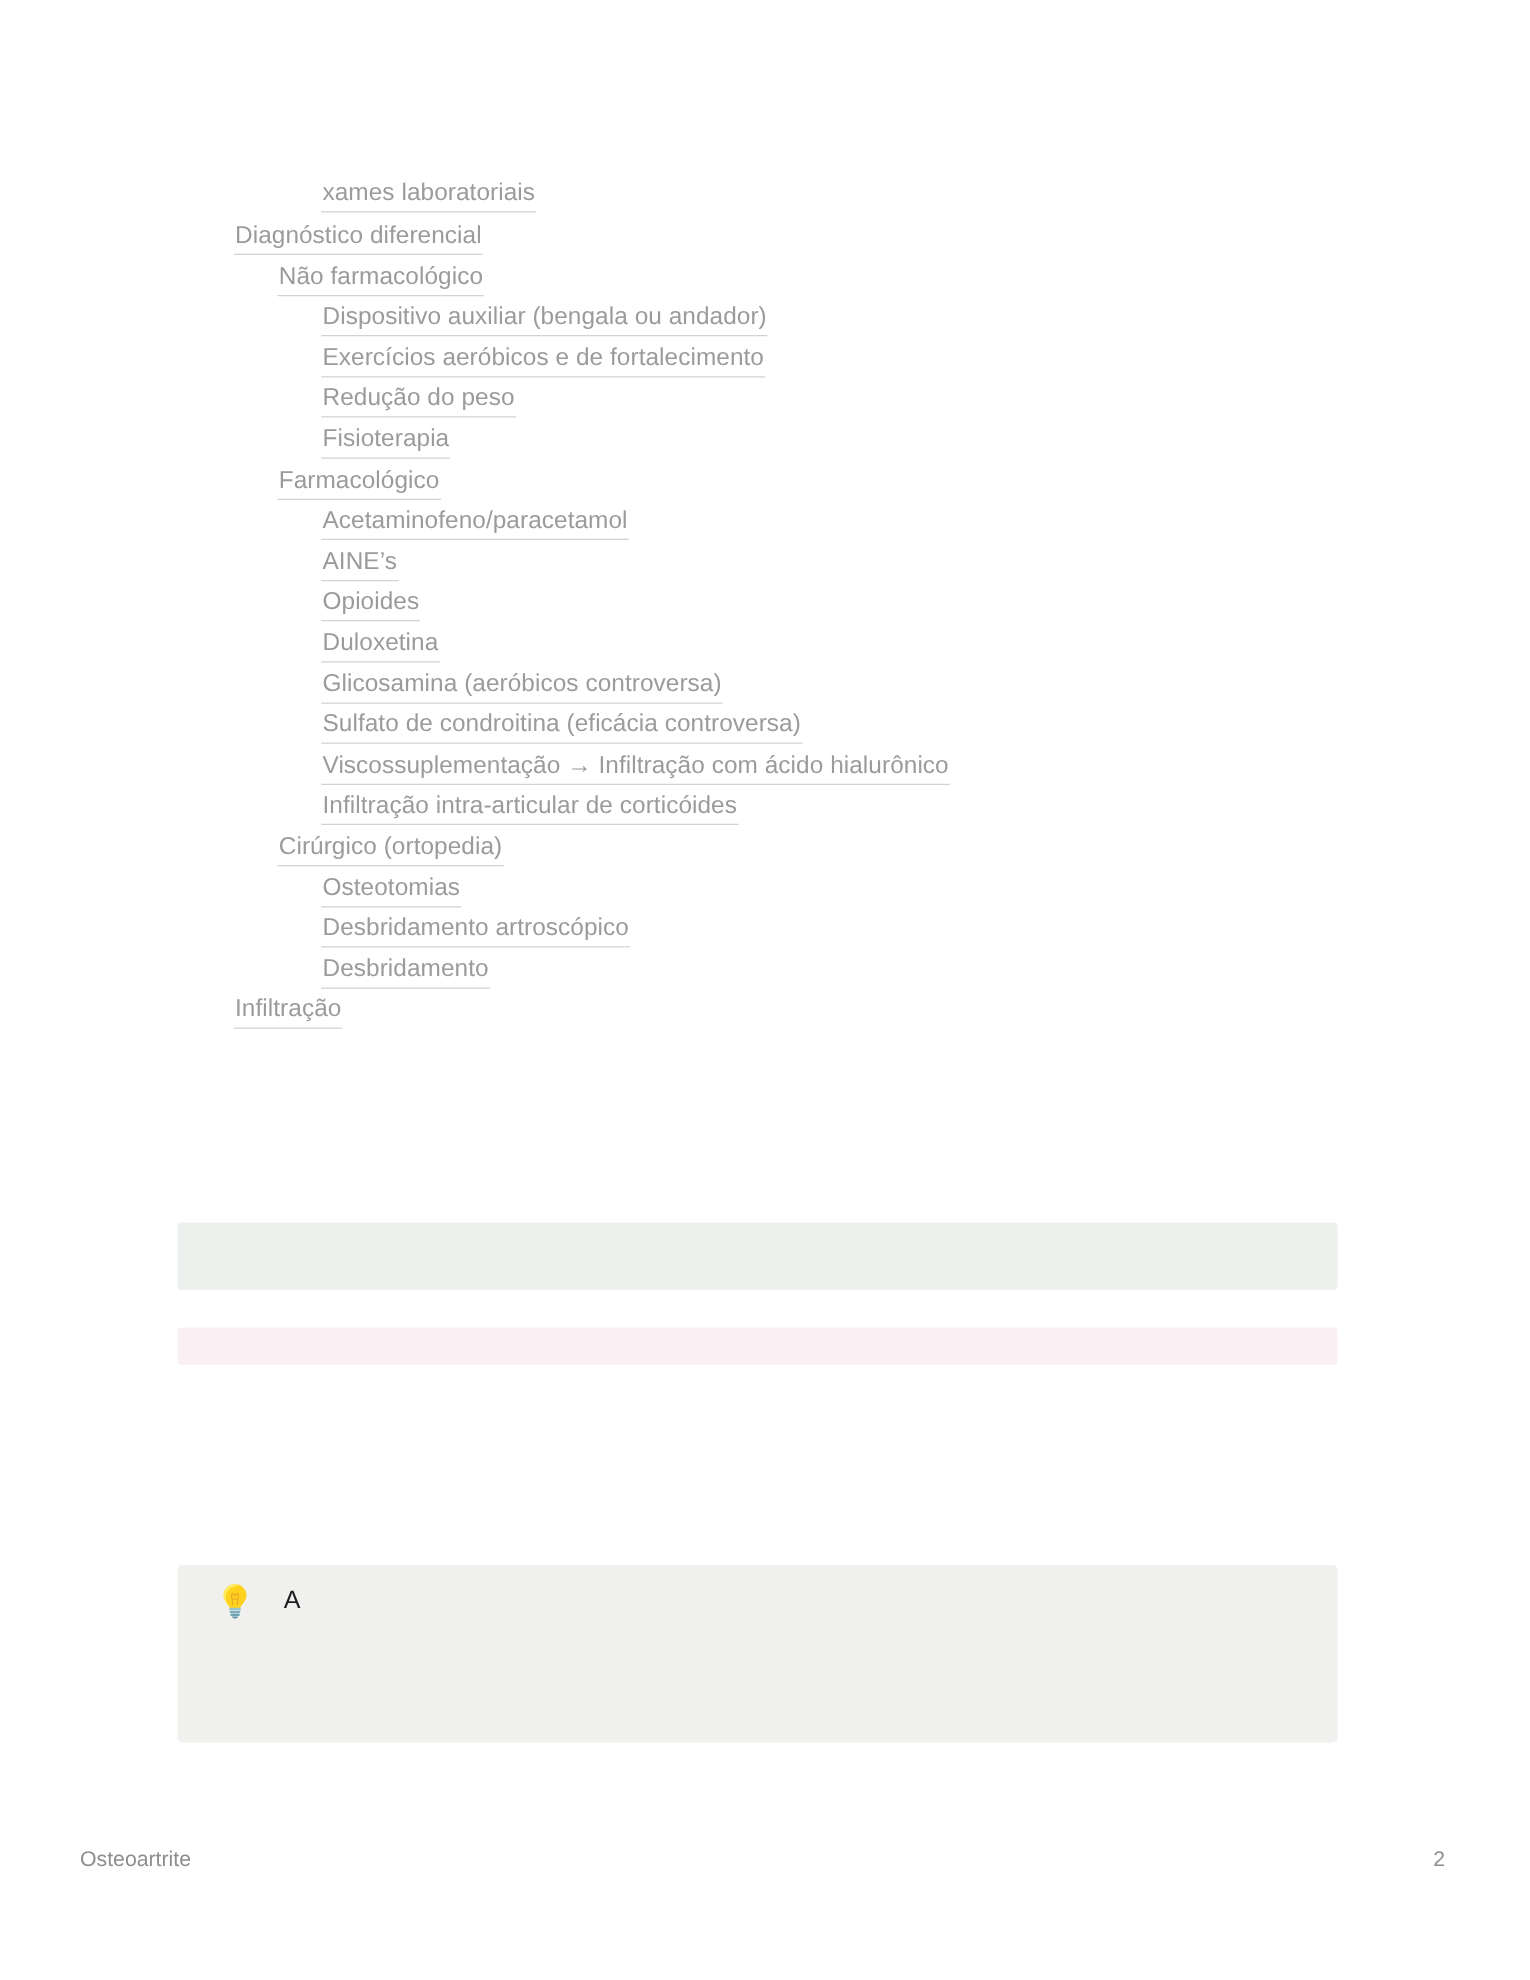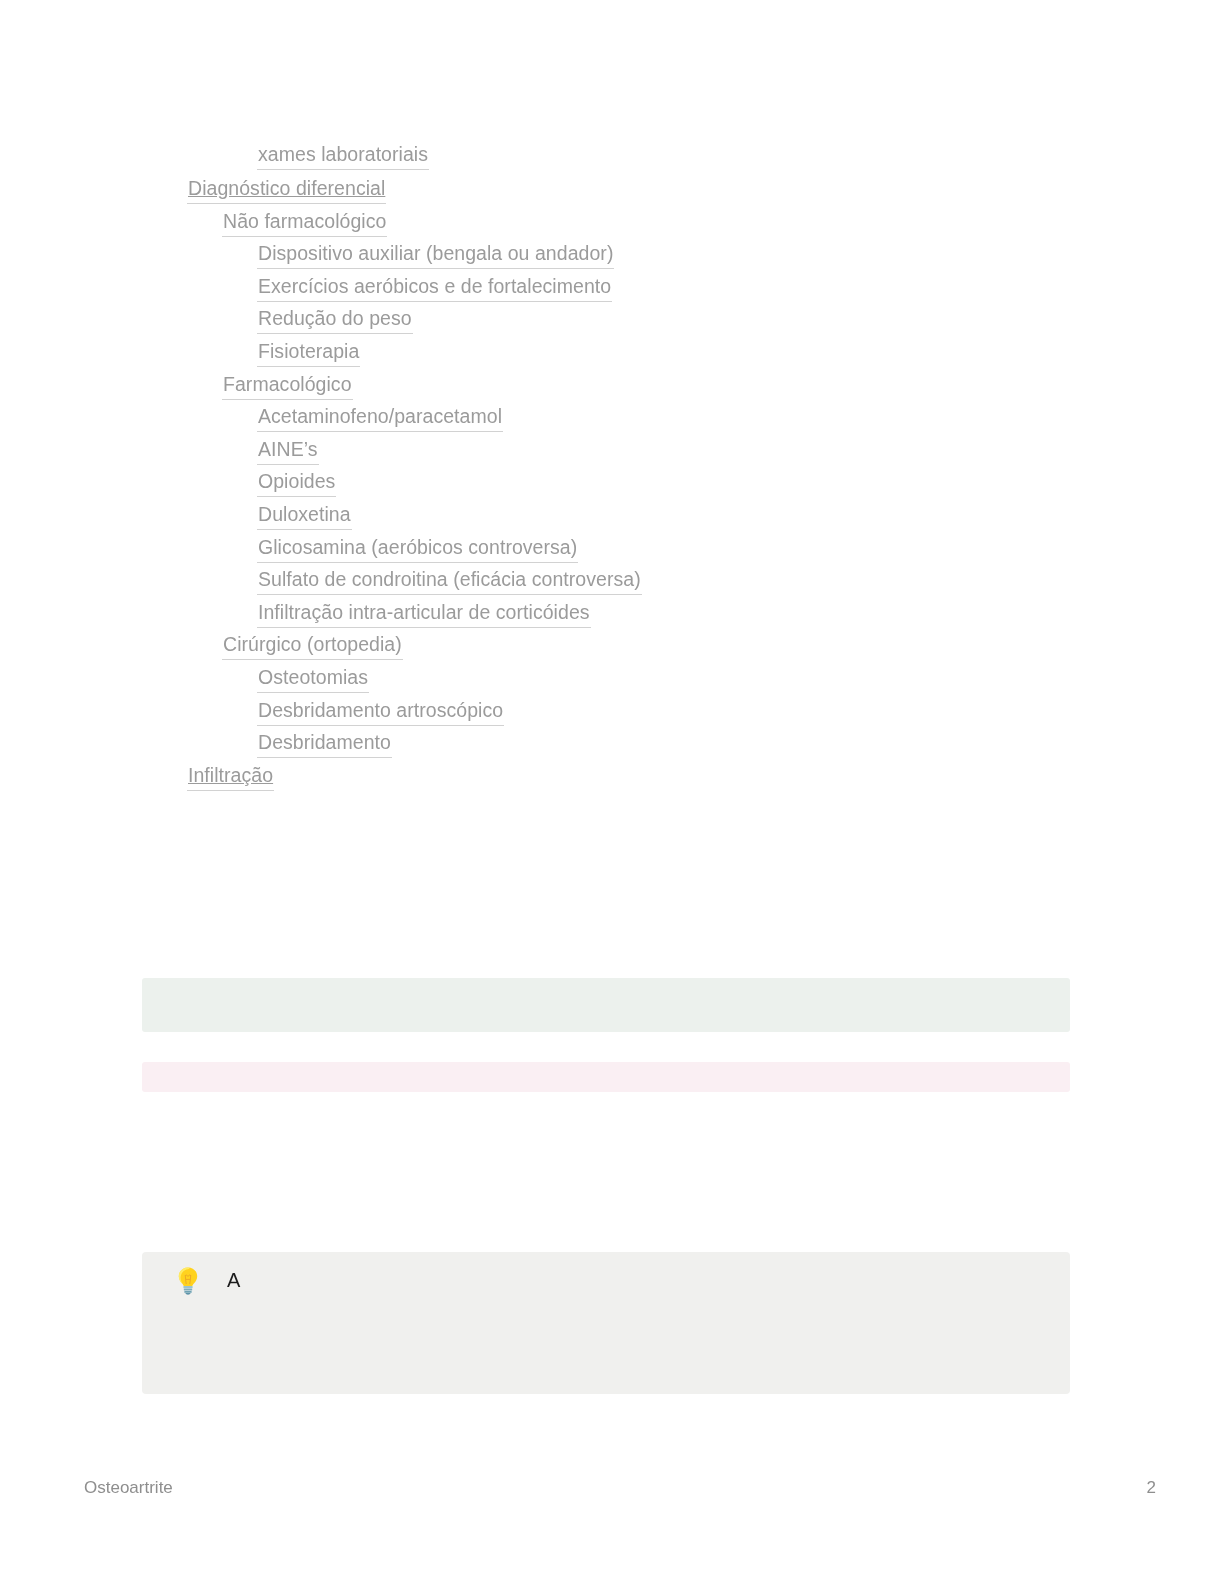--- a/index.html
+++ b/index.html
@@ -39,21 +39,21 @@
     display: inline-block;
     font-size: 19.5px;
     line-height: 26px;
     color: #9b9b9b;
     border-bottom: 1px solid #d2d2d2;
     padding: 0 1px 2px 1px;
     letter-spacing: 0.05px;
     text-decoration: none;
   }
   
-  .lvl1 { margin-left: 187px; text-decoration: underline; }
+  .lvl1 { margin-left: 187px; }
   .lvl2 { margin-left: 222px; }
   .lvl3 { margin-left: 257px; }
 
   
   .outline-row.clipped {
     height: 28px;
     line-height: 28px;
     overflow: hidden;
   }
   .outline-row.clipped .outline-link {
@@ -102,21 +102,21 @@
     margin-left: 27px;
     font-size: 20px;
     line-height: 28px;
     color: #1c1c1c;
     font-family: "Liberation Sans", "DejaVu Sans", sans-serif;
   }
 
   
   .footer {
     position: absolute;
-    left: 84px;
+    left: 64px;
     right: 68px;
     top: 1478px;
     display: flex;
     justify-content: space-between;
     align-items: baseline;
     font-size: 17px;
     color: #8e8e8e;
   }
   .footer-page {
     color: #8e8e8e;
@@ -135,20 +135,21 @@
       <div class="outline-row"><a class="outline-link lvl3" href="#">Exercícios aeróbicos e de fortalecimento</a></div>
       <div class="outline-row"><a class="outline-link lvl3" href="#">Redução do peso</a></div>
       <div class="outline-row"><a class="outline-link lvl3" href="#">Fisioterapia</a></div>
       <div class="outline-row"><a class="outline-link lvl2" href="#">Farmacológico</a></div>
       <div class="outline-row"><a class="outline-link lvl3" href="#">Acetaminofeno/paracetamol</a></div>
       <div class="outline-row"><a class="outline-link lvl3" href="#">AINE’s</a></div>
       <div class="outline-row"><a class="outline-link lvl3" href="#">Opioides</a></div>
       <div class="outline-row"><a class="outline-link lvl3" href="#">Duloxetina</a></div>
       <div class="outline-row"><a class="outline-link lvl3" href="#">Glicosamina (aeróbicos controversa)</a></div>
       <div class="outline-row"><a class="outline-link lvl3" href="#">Sulfato de condroitina (eficácia controversa)</a></div>
+      <div class="outline-row"><a class="outline-link lvl3" href="#">Viscossuplementação → Infiltração com ácido hialurônico</a></div>
       <div class="outline-row"><a class="outline-link lvl3" href="#">Infiltração intra-articular de corticóides</a></div>
       <div class="outline-row"><a class="outline-link lvl2" href="#">Cirúrgico (ortopedia)</a></div>
       <div class="outline-row"><a class="outline-link lvl3" href="#">Osteotomias</a></div>
       <div class="outline-row"><a class="outline-link lvl3" href="#">Desbridamento artroscópico</a></div>
       <div class="outline-row"><a class="outline-link lvl3" href="#">Desbridamento</a></div>
       <div class="outline-row"><a class="outline-link lvl1" href="#">Infiltração</a></div>
     </div>
 
   <div class="callout callout-green">
     <span></span>

